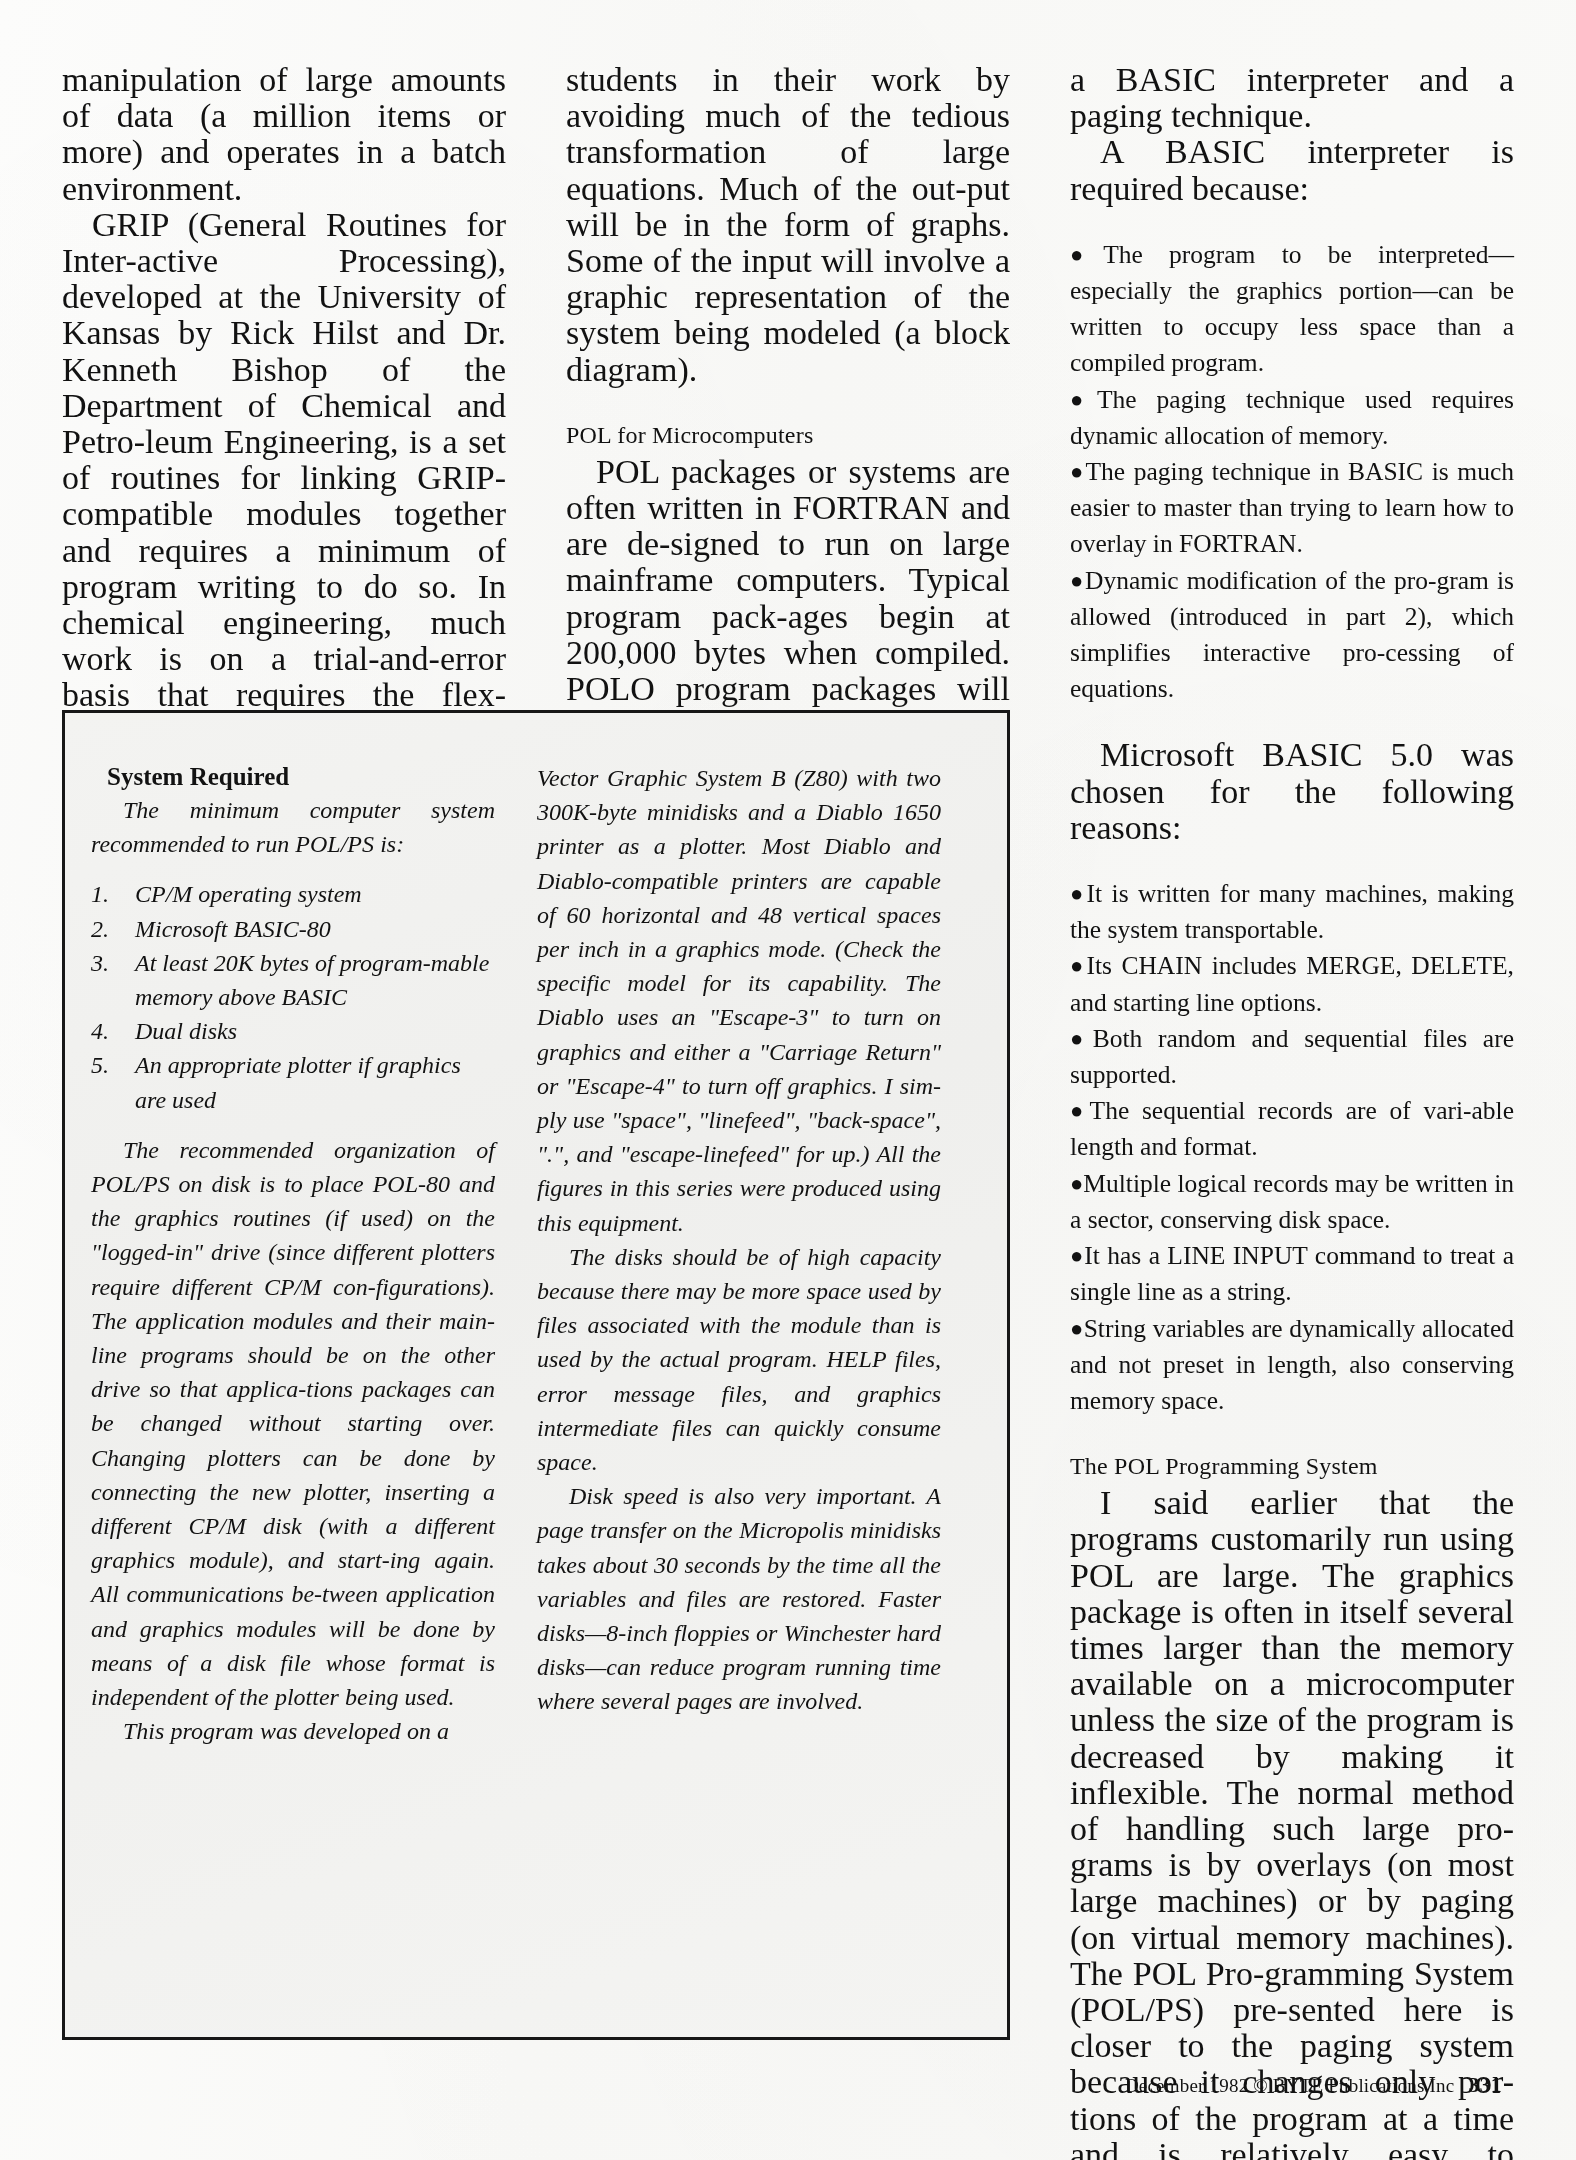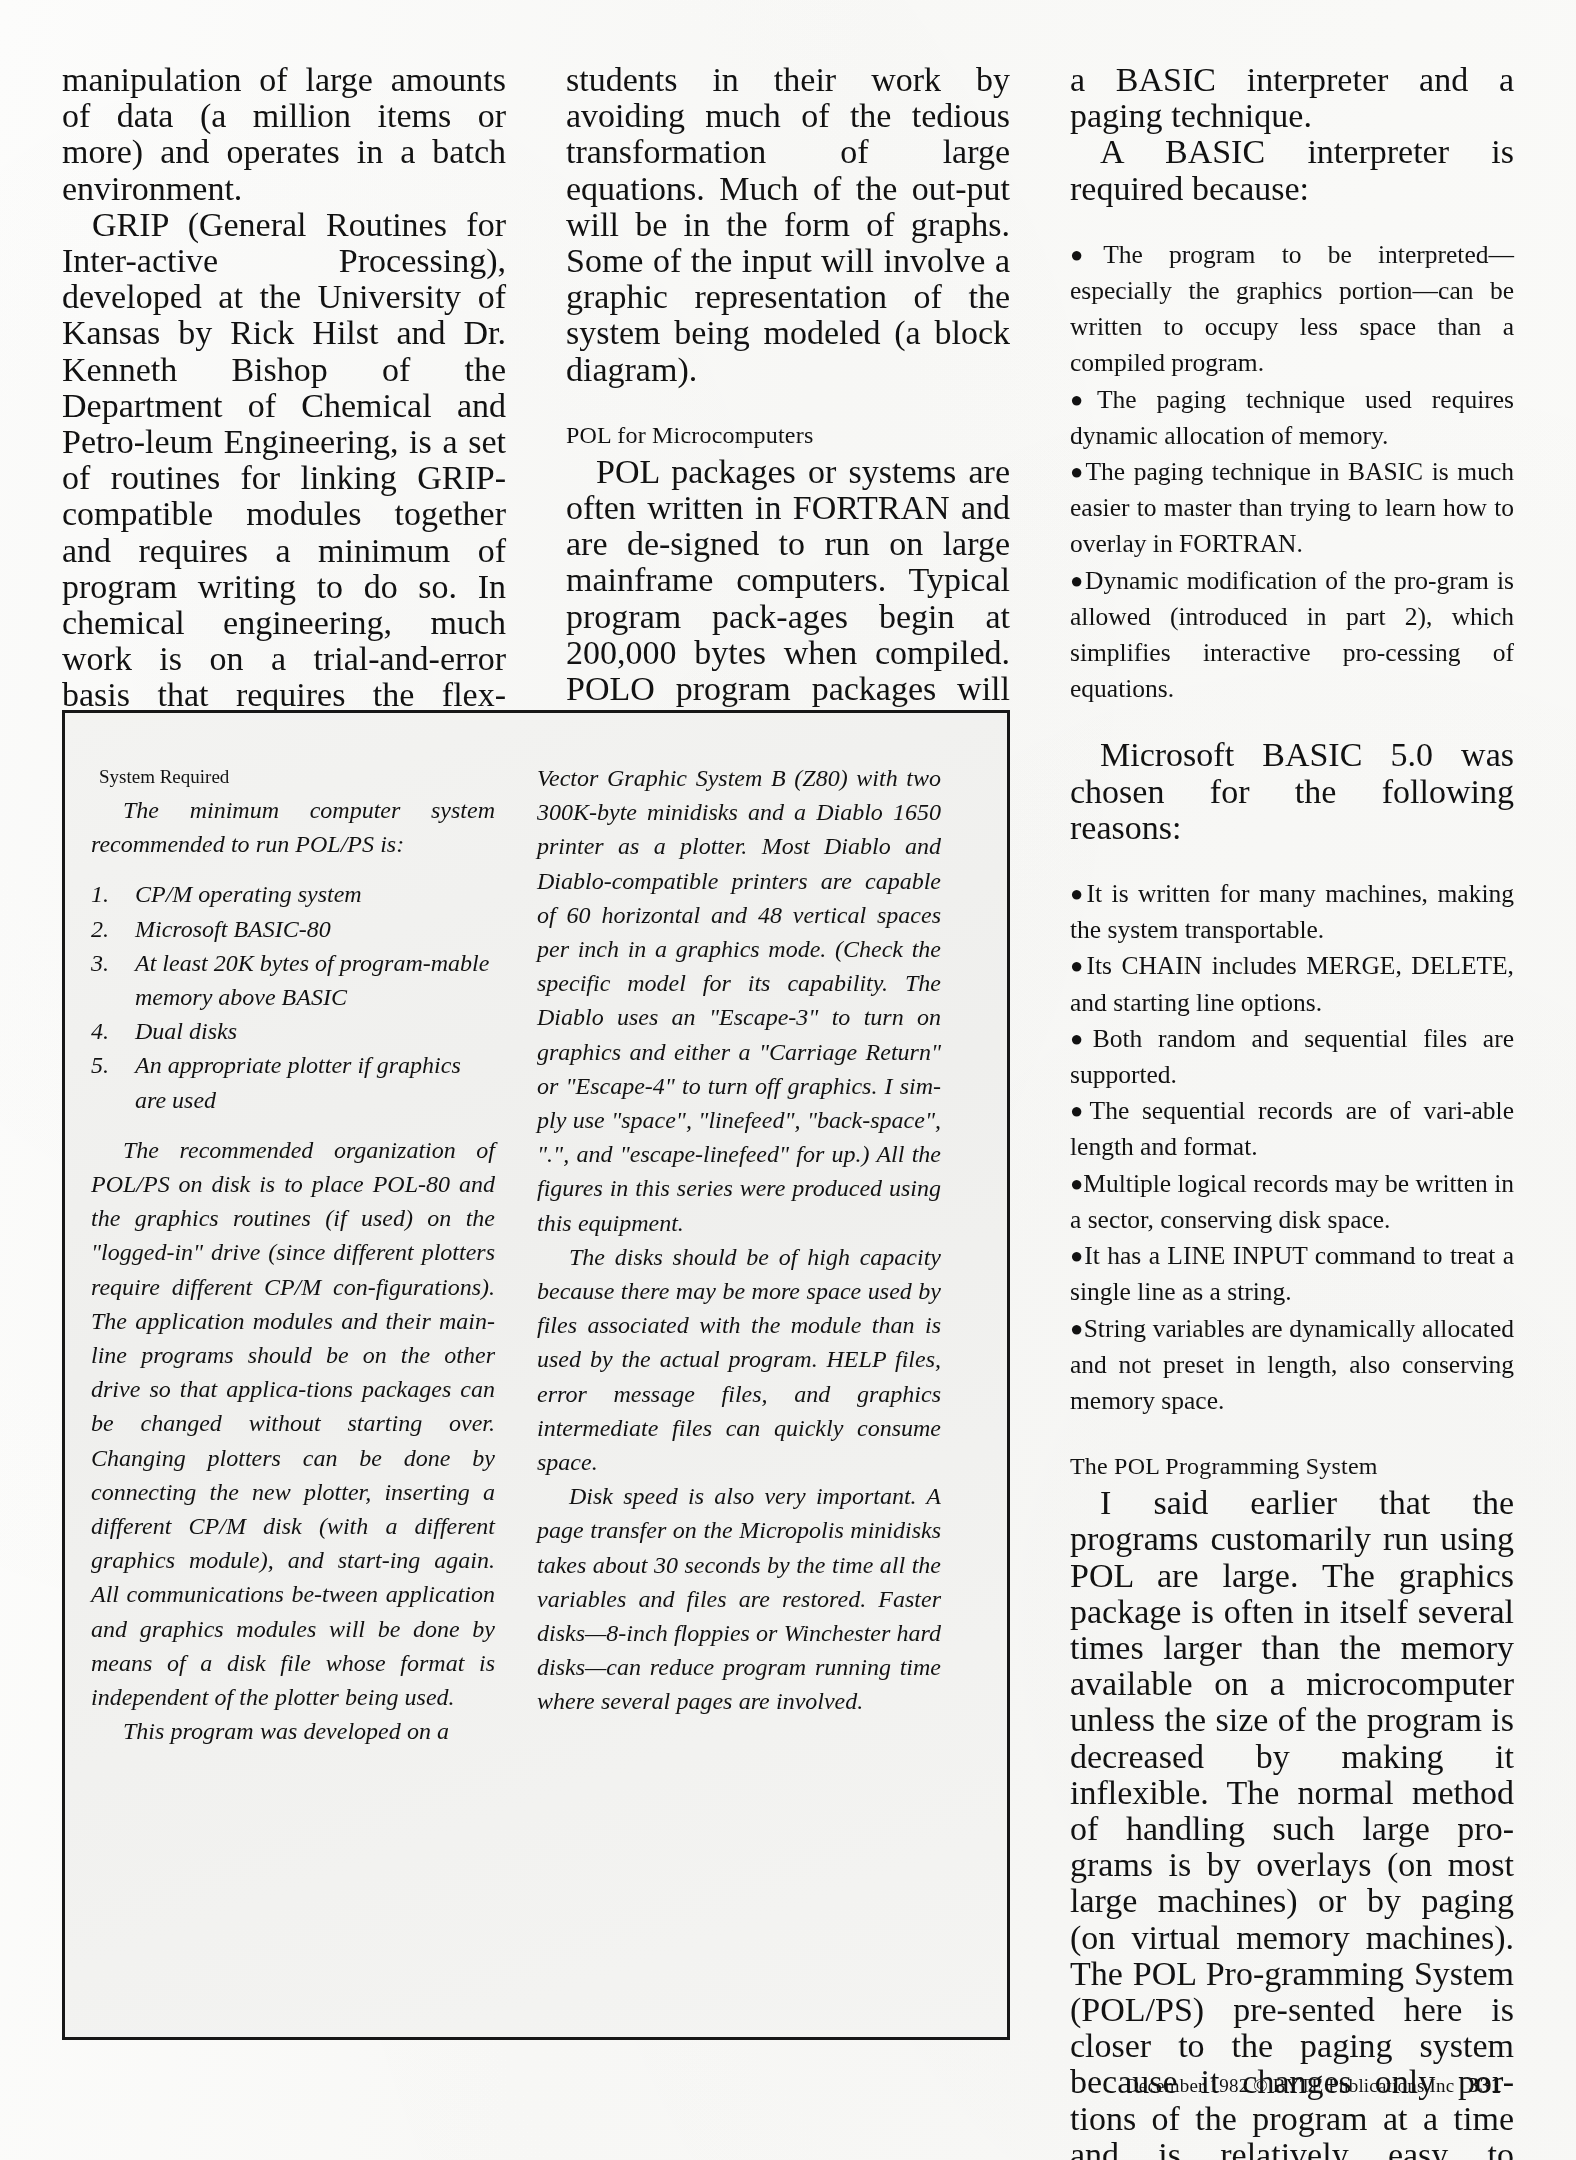--- a/index.html
+++ b/index.html
@@ -111,24 +111,24 @@
   .boxcol:last-child { margin-right: 0; }
   .boxcol p, .boxcol li {
     font-style: italic;
     font-size: 24px;
     line-height: 34.2px;
     text-align: justify;
     margin: 0;
   }
   .boxcol p.ind { text-indent: 32px; }
   h3.boxh {
-    margin: 0 0 0 8px;
-    font-size: 19px;
+    margin: 0 0 0 16px;
+    font-size: 25px;
     line-height: 32px;
-    font-weight: normal;
+    font-weight: bold;
     font-style: normal;
   }
   ol.nums {
     margin: 0;
     padding: 0;
     list-style: none;
     counter-reset: nreset;
   }
   ol.nums li {
     position: relative;

